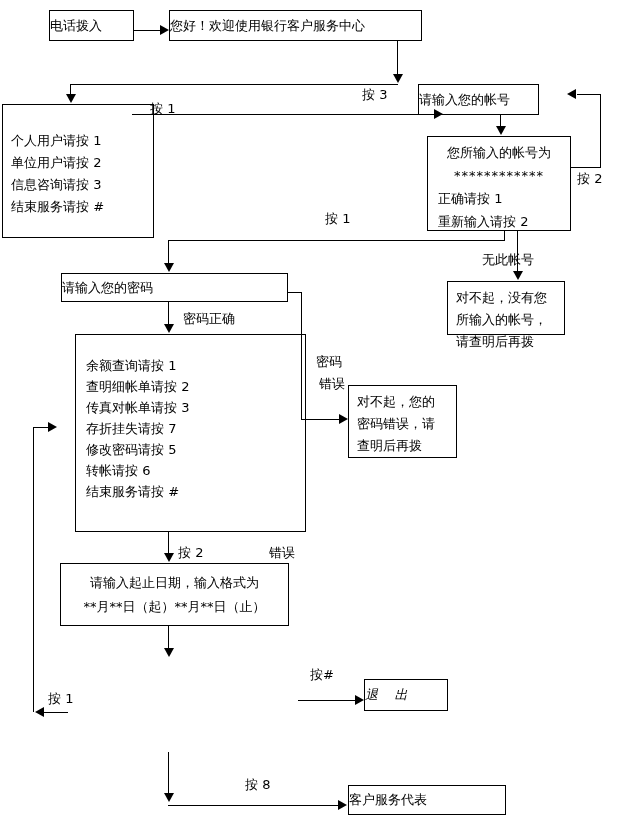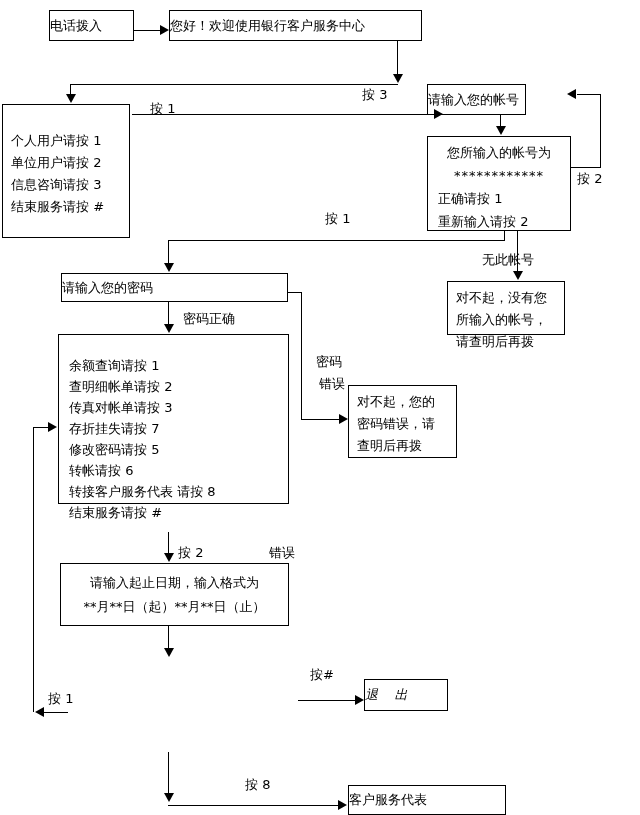--- a/index.html
+++ b/index.html
@@ -28,30 +28,30 @@
 <div id="canvas">
 
   <div class="box center" style="left:49px;top:10px;width:85px;height:31px">
     <span>电话拨入</span>
   </div>
 
   <div class="box center" style="left:169px;top:10px;width:253px;height:31px">
     <span>您好！欢迎使用银行客户服务中心</span>
   </div>
 
-  <div class="box" style="left:2px;top:104px;width:128px;height:134px">
+  <div class="box" style="left:2px;top:104px;width:152px;height:134px">
     <div class="lines" style="padding:25px 0 0 8px;line-height:22px">
       <div>个人用户请按 1</div>
       <div>单位用户请按 2</div>
       <div>信息咨询请按 3</div>
       <div>结束服务请按 #</div>
     </div>
   </div>
 
-  <div class="box center" style="left:427px;top:84px;width:99px;height:31px">
+  <div class="box center" style="left:418px;top:84px;width:121px;height:31px">
     <span>请输入您的帐号</span>
   </div>
 
   <div class="box" style="left:427px;top:136px;width:144px;height:95px">
     <div class="lines" style="padding-top:4px;line-height:23px">
       <div style="text-align:center">您所输入的帐号为</div>
       <div style="text-align:center;letter-spacing:1px">************</div>
       <div style="padding-left:10px">正确请按 1</div>
       <div style="padding-left:10px">重新输入请按 2</div>
     </div>
@@ -62,29 +62,28 @@
       <div>对不起，没有您</div>
       <div>所输入的帐号，</div>
       <div>请查明后再拨</div>
     </div>
   </div>
 
   <div class="box center" style="left:61px;top:273px;width:227px;height:29px">
     <span>请输入您的密码</span>
   </div>
 
-  <div class="box" style="left:58px;top:334px;width:231px;height:170px">
+  <div class="box" style="left:75px;top:334px;width:231px;height:198px">
     <div class="lines" style="padding:20px 0 0 10px;line-height:21px">
       <div>余额查询请按 1</div>
       <div>查明细帐单请按 2</div>
       <div>传真对帐单请按 3</div>
       <div>存折挂失请按 7</div>
       <div>修改密码请按 5</div>
       <div>转帐请按 6</div>
-      <div>转接客户服务代表 请按 8</div>
       <div>结束服务请按 #</div>
     </div>
   </div>
 
   <div class="box" style="left:348px;top:385px;width:109px;height:73px">
     <div class="lines" style="padding:5px 0 0 8px;line-height:22px">
       <div>对不起，您的</div>
       <div>密码错误，请</div>
       <div>查明后再拨</div>
     </div>

